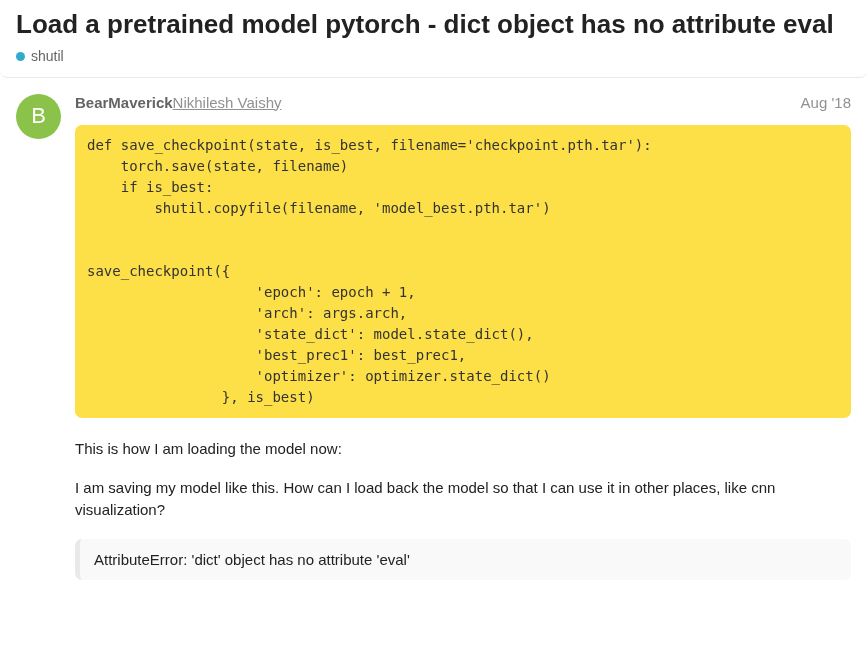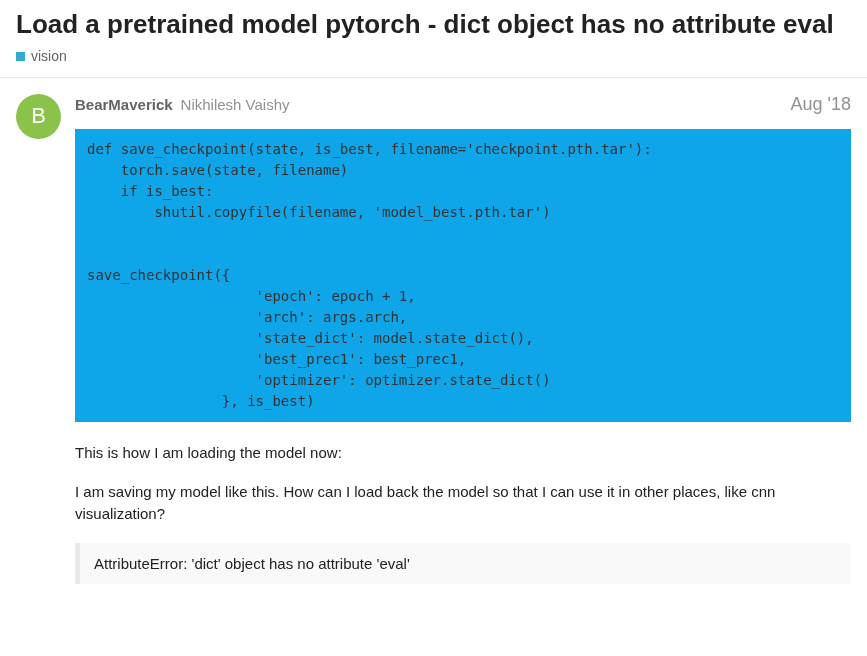--- a/index.html
+++ b/index.html
@@ -1,15 +1,15 @@
 <!DOCTYPE html>
 <html><head>
 <meta charset="utf-8">
 <style>
-  * { margin: 0; padding: 0; box-sizing: border-box; }
+  * { margin: 0; padding: 0; box-sizing: border-box; border-radius: 7px; }
   body {
     font-family: -apple-system, BlinkMacSystemFont, "Segoe UI", Helvetica, Arial, sans-serif;
     color: #222;
     background: #fff;
     width: 867px;
   }
   .header {
     padding: 8px 16px 12px 16px;
     border-bottom: 1px solid #e9e9e9;
   }
@@ -56,37 +56,38 @@
   .post-body {
     flex: 1;
     min-width: 0;
   }
   .post-meta {
     display: flex;
     justify-content: space-between;
     align-items: baseline;
     margin-bottom: 14px;
   }
-  .names { display: flex; gap: 8px; align-items: baseline; }
+  .names { display: flex; align-items: baseline; }
   .username {
     font-weight: 600;
     color: #646464;
     font-size: 15px;
   }
   .fullname {
     color: #919191;
     font-size: 15px;
+    text-decoration: underline;
   }
   .post-date {
     color: #919191;
-    font-size: 18px;
+    font-size: 15px;
     margin-left: 48px;
   }
   pre.code {
-    background: #0ea5e9;
+    background: #fde047;
     padding: 10px 12px;
     font-family: Menlo, Consolas, Monaco, monospace;
     font-size: 14px;
     line-height: 1.5;
     color: #333;
     white-space: pre;
     overflow-x: auto;
     margin-bottom: 20px;
   }
   .para {
@@ -104,21 +105,21 @@
     margin-bottom: 20px;
   }
 </style>
 </head>
 <body>
 
 <div class="header">
   <h1 class="title">Load a pretrained model pytorch - dict object has no attribute eval</h1>
   <a class="category">
     <span class="cat-badge"></span>
-    <span class="cat-text">vision</span>
+    <span class="cat-text">shutil</span>
   </a>
 </div>
 
 <div class="post-row">
   <div class="avatar">
     <span>B</span>
   </div>
   <div class="post-body">
     <div class="post-meta">
       <div class="names">

